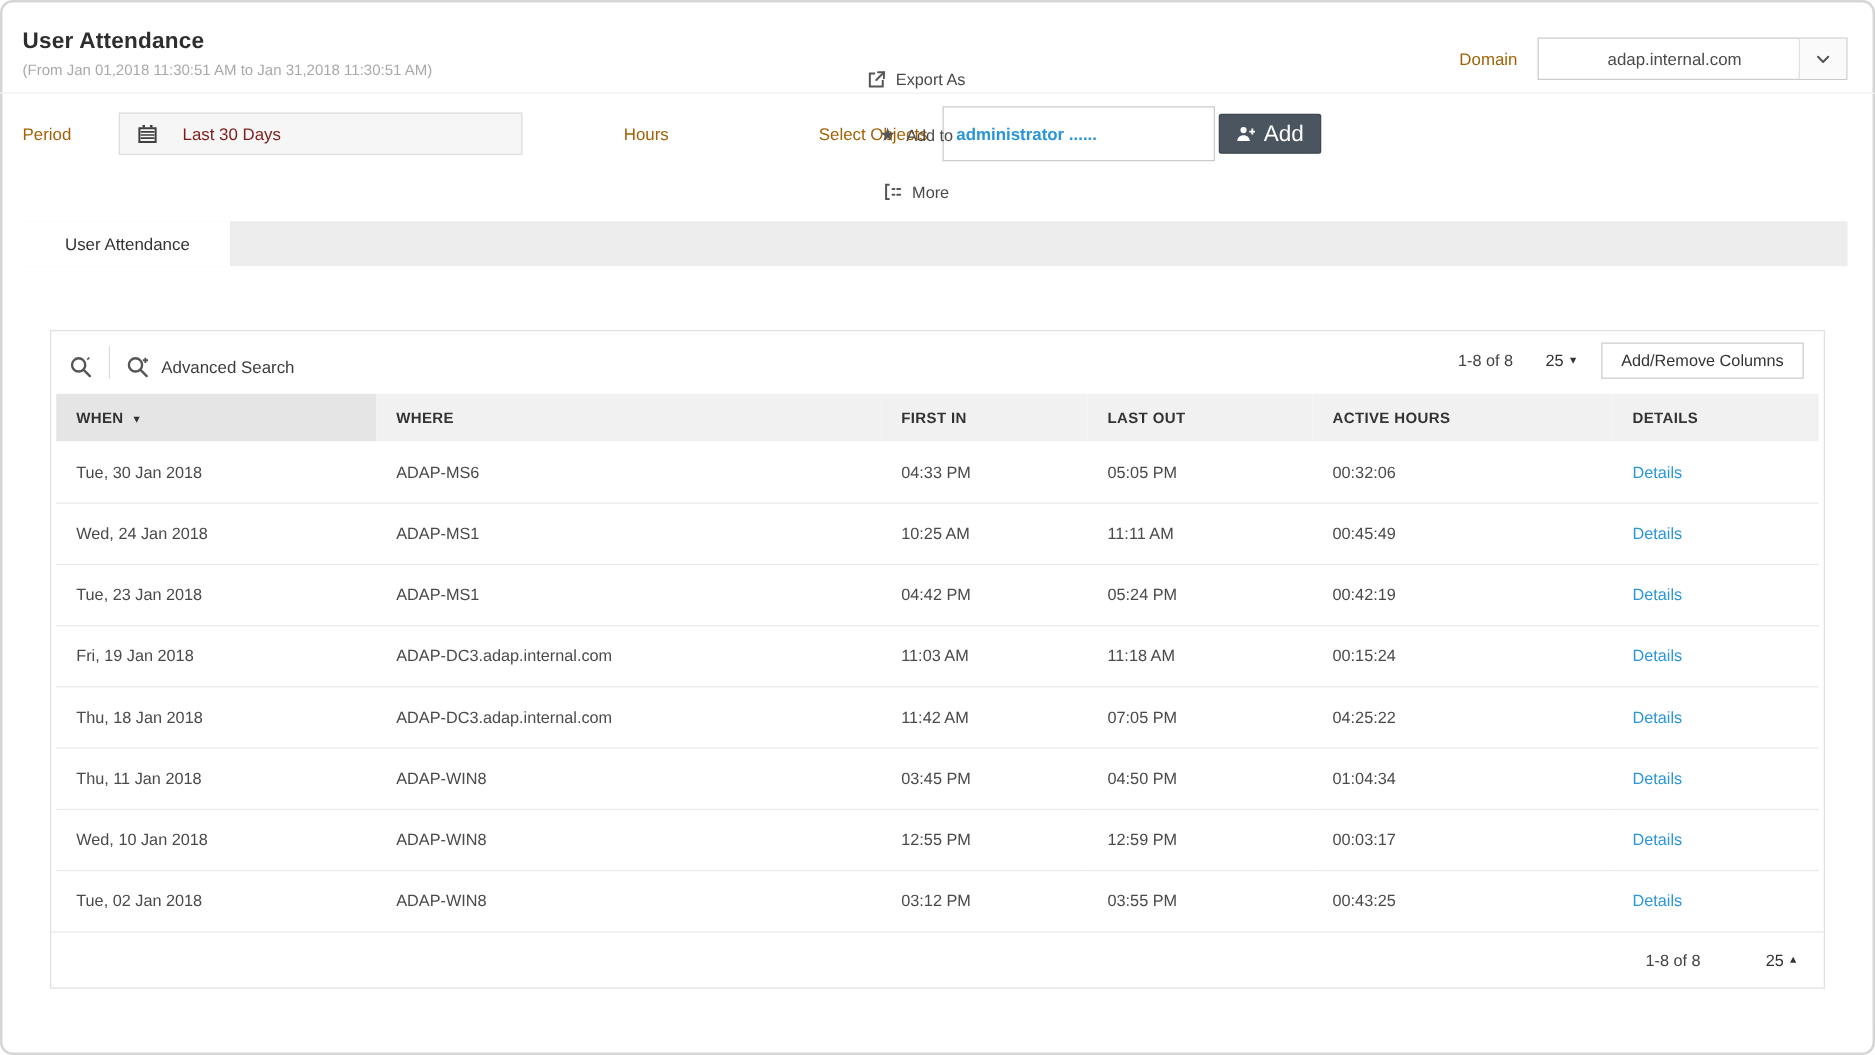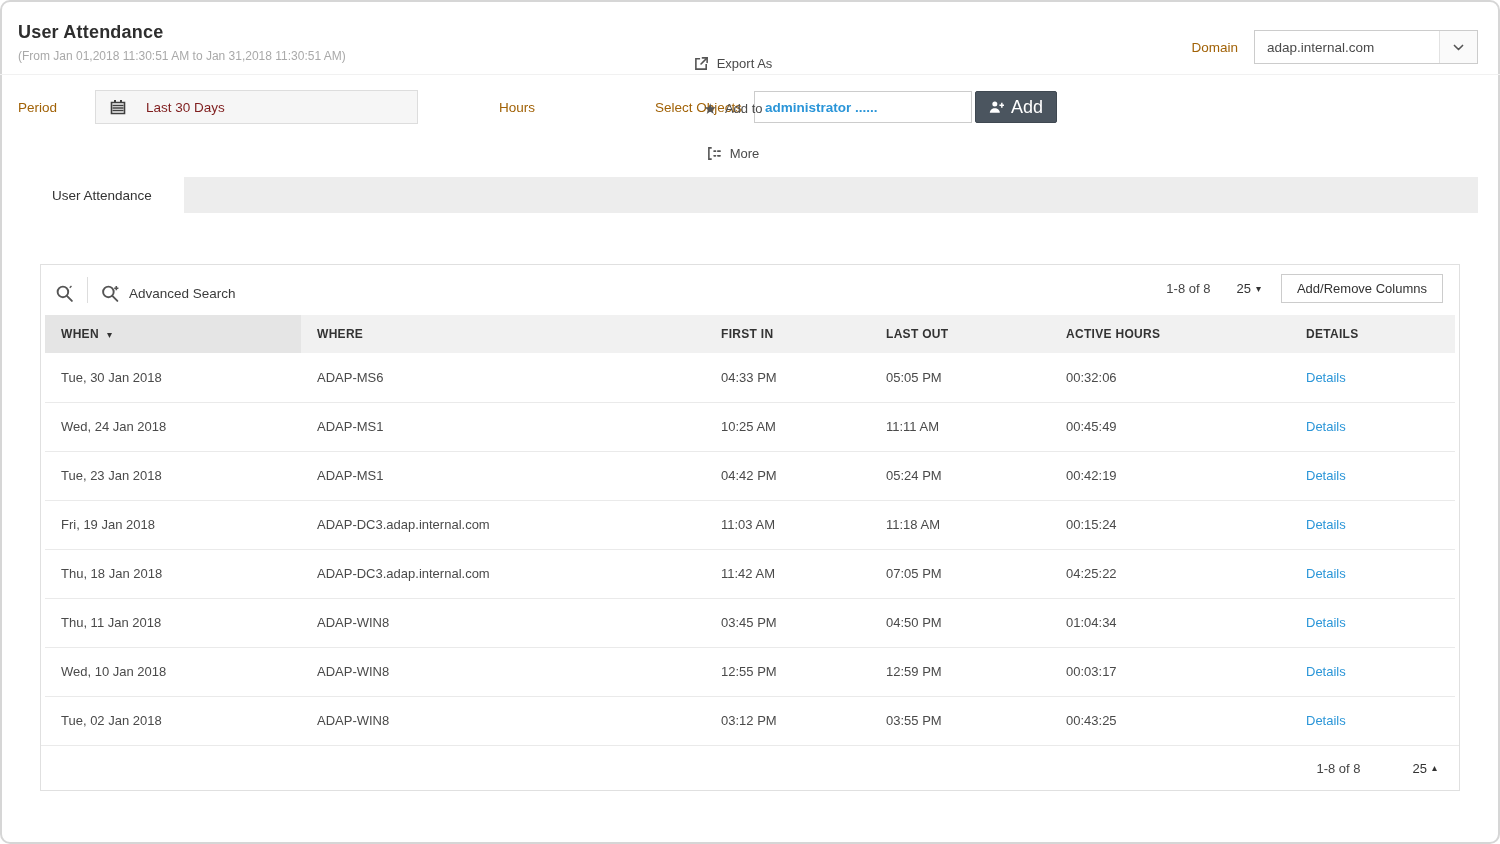--- a/index.html
+++ b/index.html
@@ -30,36 +30,36 @@
   .inline-label { font-size:13.5px; color:#a16207; }
   .select {
     display:flex; align-items:stretch; background:#fff;
     border:1px solid #ccc; height:34px; cursor:pointer;
   }
   .select-value { display:flex; align-items:center; padding:0 12px; font-size:13.5px; color:#4a4a4a; flex:1; }
   .select-arrow {
     width:38px; display:flex; align-items:center; justify-content:center;
     border-left:1px solid #e2e2e2; background:#fafafa; color:#555;
   }
-  .domain-select { width:224px; }
+  .domain-select { width:248px;padding-left:43px; }
 
   
   .filter-row { display:flex; align-items:center; padding:14px 22px 0 18px; height:50px; }
   .period-label { width:77px; }
   .period-input {
     display:flex; align-items:center; width:323px; height:34px;
     background:#f6f6f6; border:1px solid #ddd; cursor:pointer;
   }
   .period-icon-box { width:44px; display:flex; align-items:center; justify-content:center; color:#3f3f3f; }
   .period-value { font-size:13.5px; color:#7f1d1d; padding-left:6px; }
   .hours-label { margin-left:81px; margin-right:20px; }
   .hours-select { width:256px; }
   .objects-label { margin-left:100px; margin-right:12px; }
   .objects-input {
-    width:218px; height:32px; border:1px solid #ccc; background:#fff;
+    width:218px; height:44px; border:1px solid #ccc; background:#fff;
     display:flex; align-items:center; padding:0 10px; cursor:pointer;
   }
   .objects-value { font-size:13.5px; font-weight:bold; color:#2a95d8; white-space:nowrap; overflow:hidden; }
   .add-btn {
     margin-left:3px; height:32px; padding:0 13px;
     background:#4b555f; color:#fff; border:1px solid #3f4851;
     display:flex; align-items:center; gap:7px;
     font-size:18px; cursor:pointer; border-radius:2px;
   }
 

